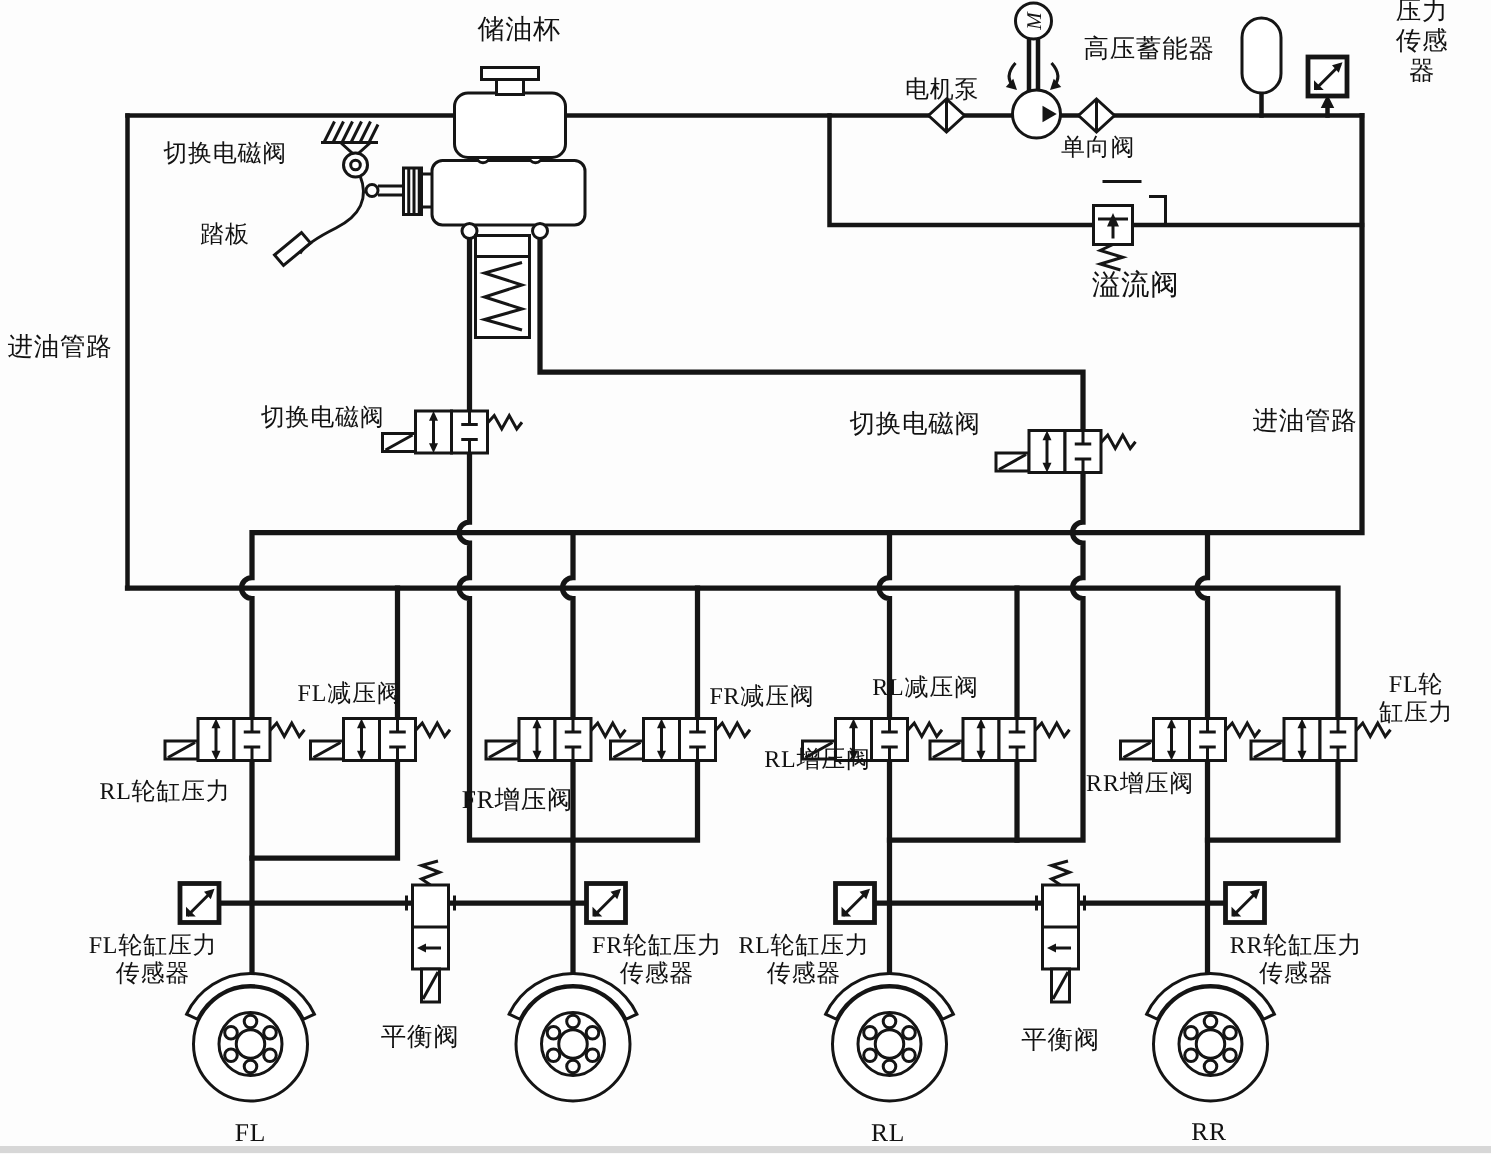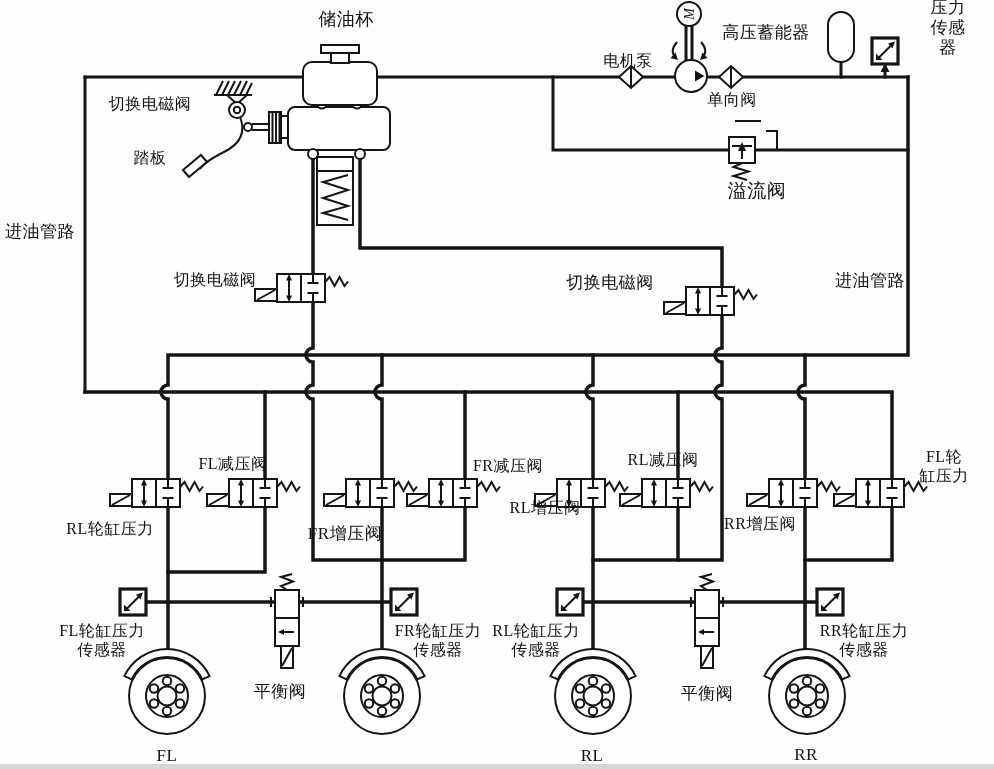--- a/index.html
+++ b/index.html
@@ -191,21 +191,21 @@
 <div class="lbl s17" style="left:948px;top:28px">压力传感器</div>
 <div class="lbl s19 b" style="left:757px;top:191px">溢流阀</div>
 <div class="lbl" style="left:215px;top:280px">切换电磁阀</div>
 <div class="lbl s17" style="left:610px;top:283px">切换电磁阀</div>
 <div class="lbl s17" style="left:870px;top:281px">进油管路</div>
 
 <div class="lbl" style="left:233px;top:464px">FL减压阀</div>
 <div class="lbl" style="left:110px;top:529px">RL轮缸压力</div>
 <div class="lbl b" style="left:508px;top:466px">FR减压阀</div>
 <div class="lbl b s17" style="left:345px;top:534px">FR增压阀</div>
-<div class="lbl b" style="left:663px;top:460px">RL减压阀</div>
+<div class="lbl b" style="left:617px;top:460px">RL减压阀</div>
 <div class="lbl b" style="left:545px;top:508px">RL增压阀</div>
 <div class="lbl b" style="left:944px;top:467px">FL轮缸压力</div>
 <div class="lbl b" style="left:760px;top:524px">RR增压阀</div>
 
 <div class="lbl" style="left:102px;top:641px">FL轮缸压力
 传感器</div>
 <div class="lbl" style="left:438px;top:641px">FR轮缸压力
 传感器</div>
 <div class="lbl" style="left:536px;top:641px">RL轮缸压力
 传感器</div>

